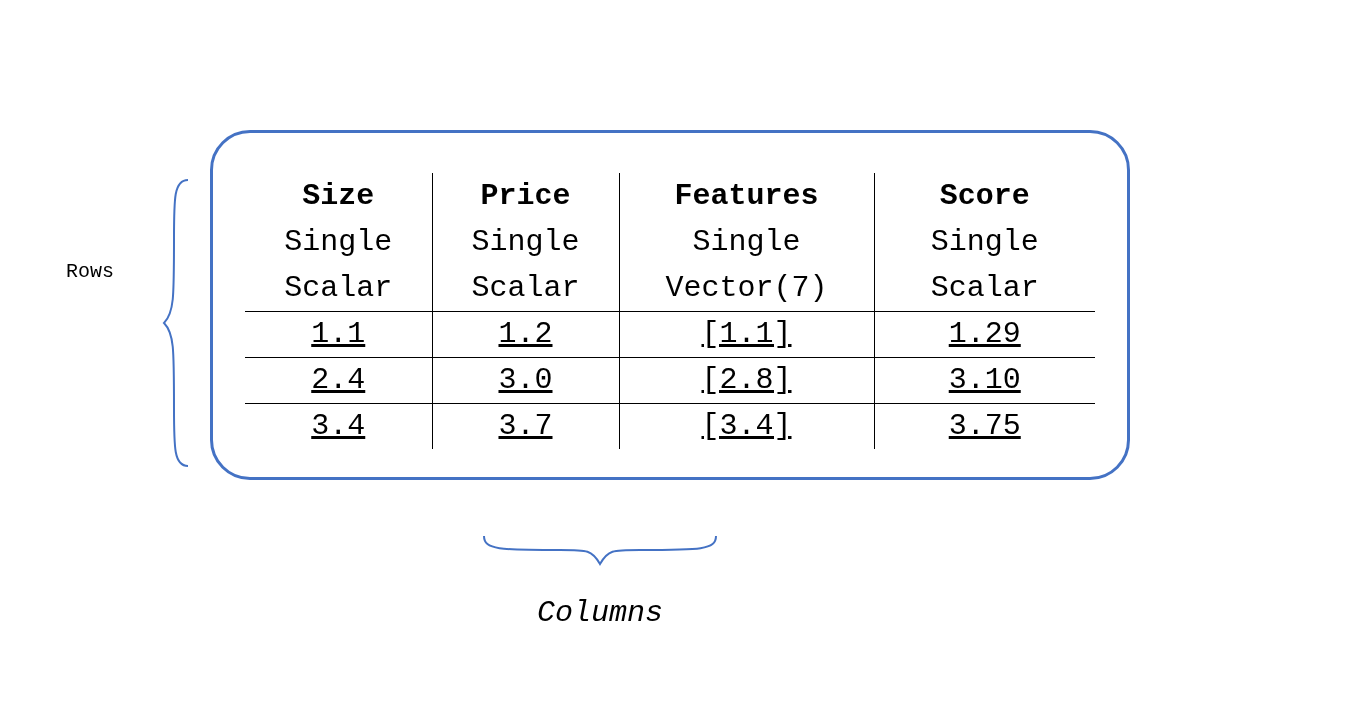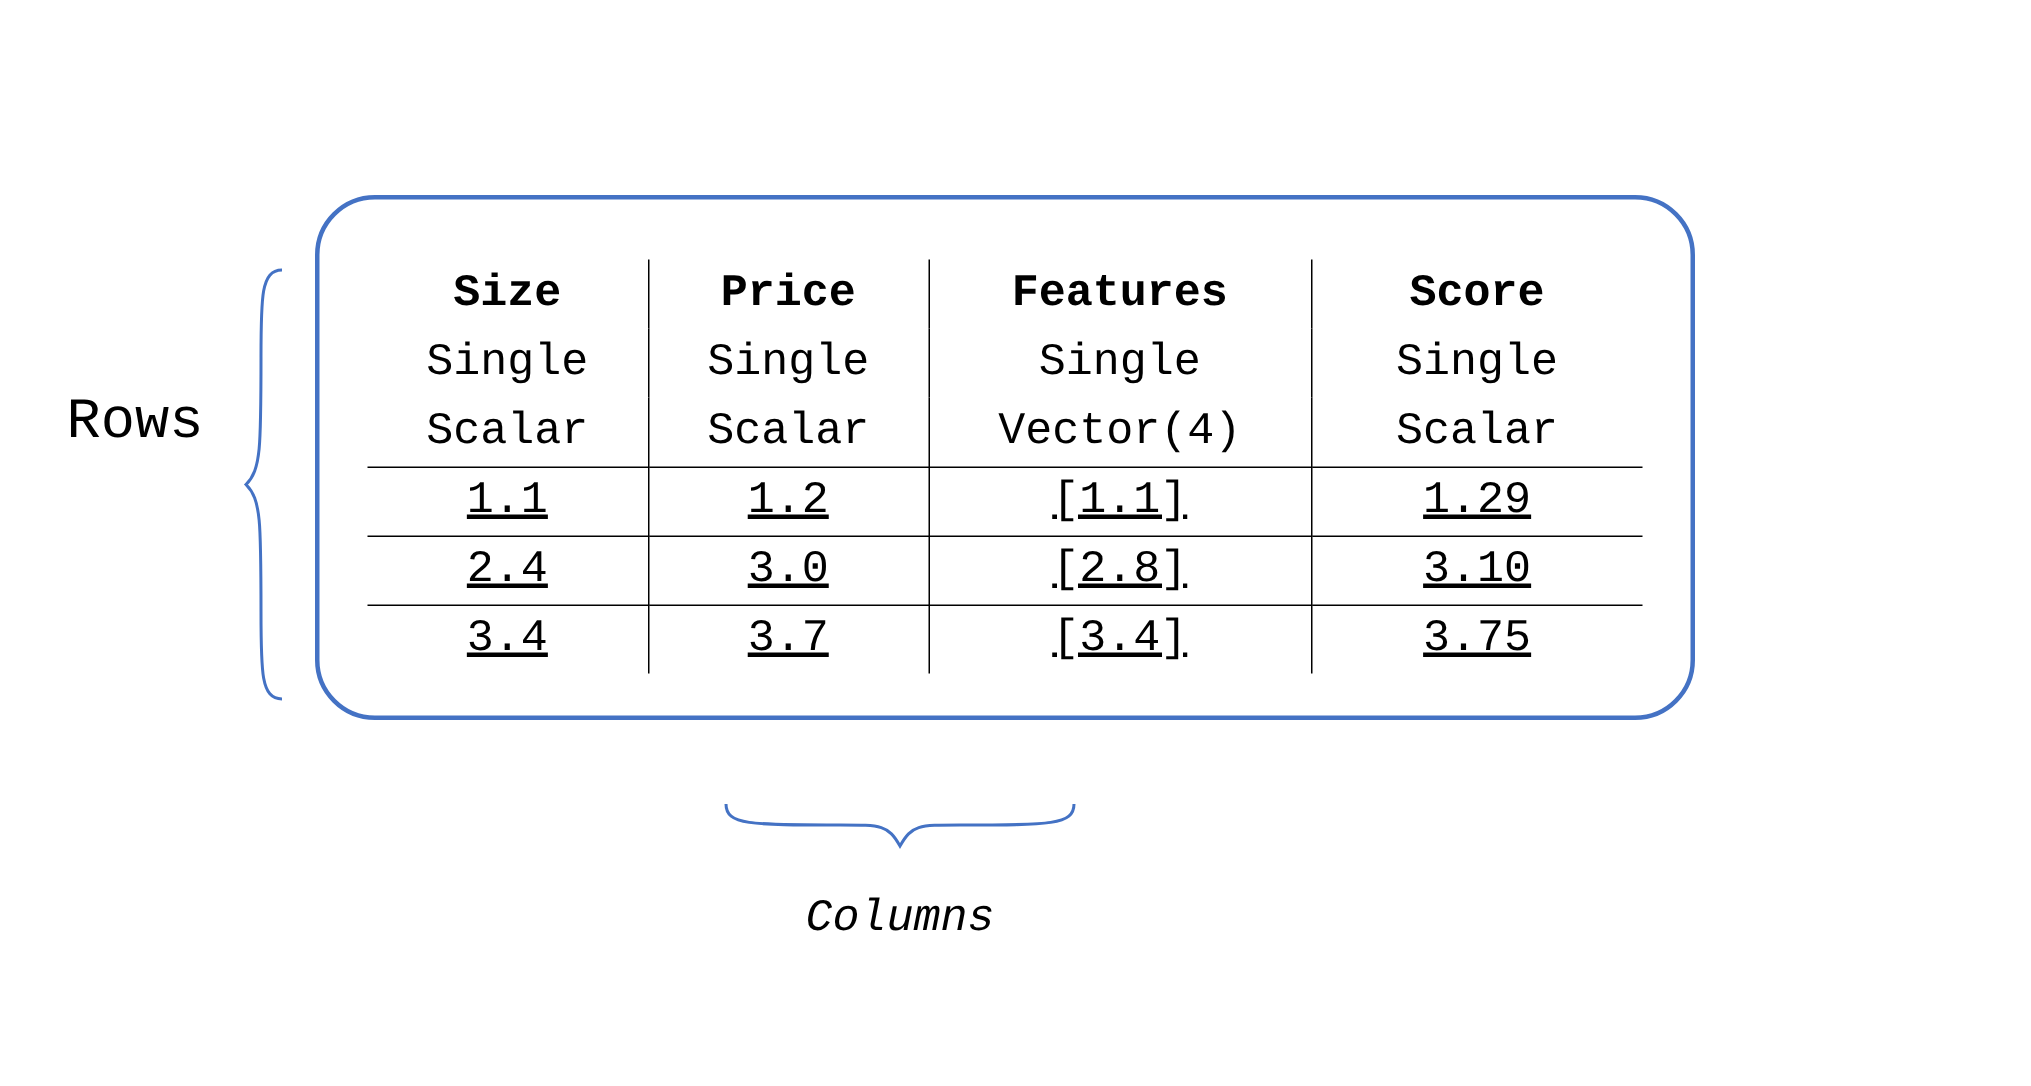--- a/index.html
+++ b/index.html
@@ -56,21 +56,21 @@
   .tbl thead tr { height: 46px; }
   .tbl tbody tr { height: 44px; text-decoration: underline; }
 
   
   .rows-label {
     position: absolute;
     left: 30px;
     top: 260px;
     width: 120px;
     text-align: center;
-    font-size: 38px;
+    font-size: 20px;
   }
   .brace-rows {
     position: absolute;
     left: 160px;
     top: 178px;
     width: 34px;
     height: 290px;
   }
 
   
@@ -125,21 +125,21 @@
         </tr>
         <tr>
           <th class="sep-v">Single</th>
           <th class="sep-v">Single</th>
           <th class="sep-v">Single</th>
           <th>Single</th>
         </tr>
         <tr class="divider">
           <td class="sep-v">Scalar</td>
           <td class="sep-v">Scalar</td>
-          <td class="sep-v">Vector(4)</td>
+          <td class="sep-v">Vector(7)</td>
           <td>Scalar</td>
         </tr>
       </thead>
       <tbody>
         <tr class="divider">
           <td class="sep-v">1.1</td>
           <td class="sep-v">1.2</td>
           <td class="sep-v">[1.1]</td>
           <td>1.29</td>
         </tr>

